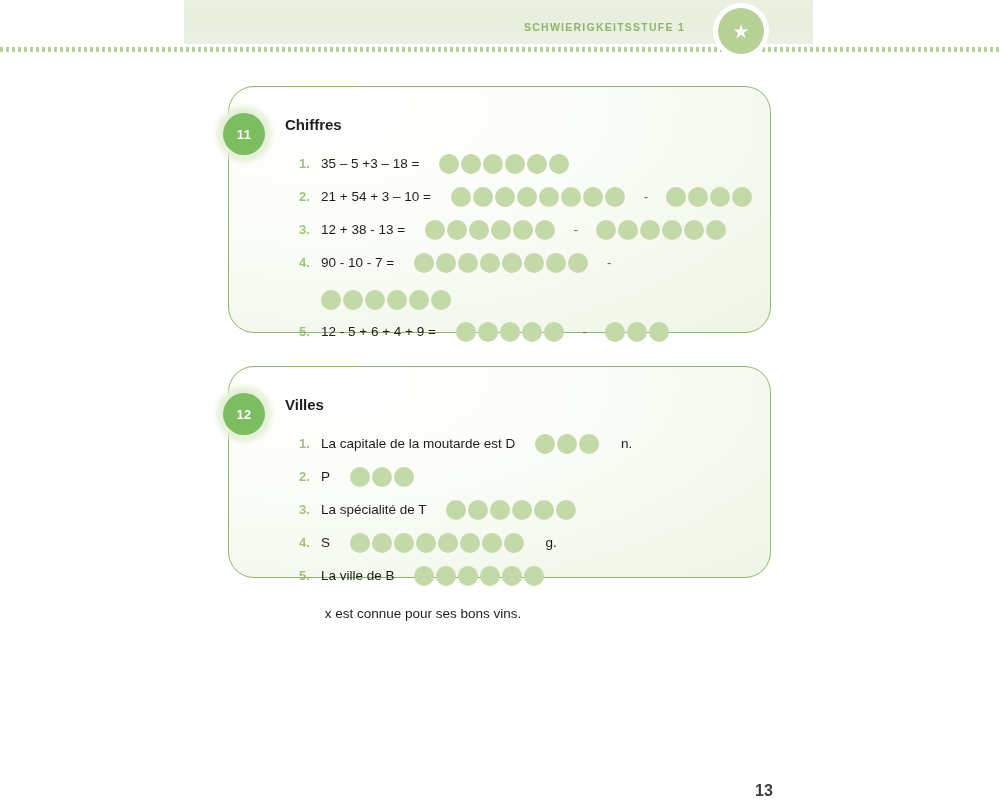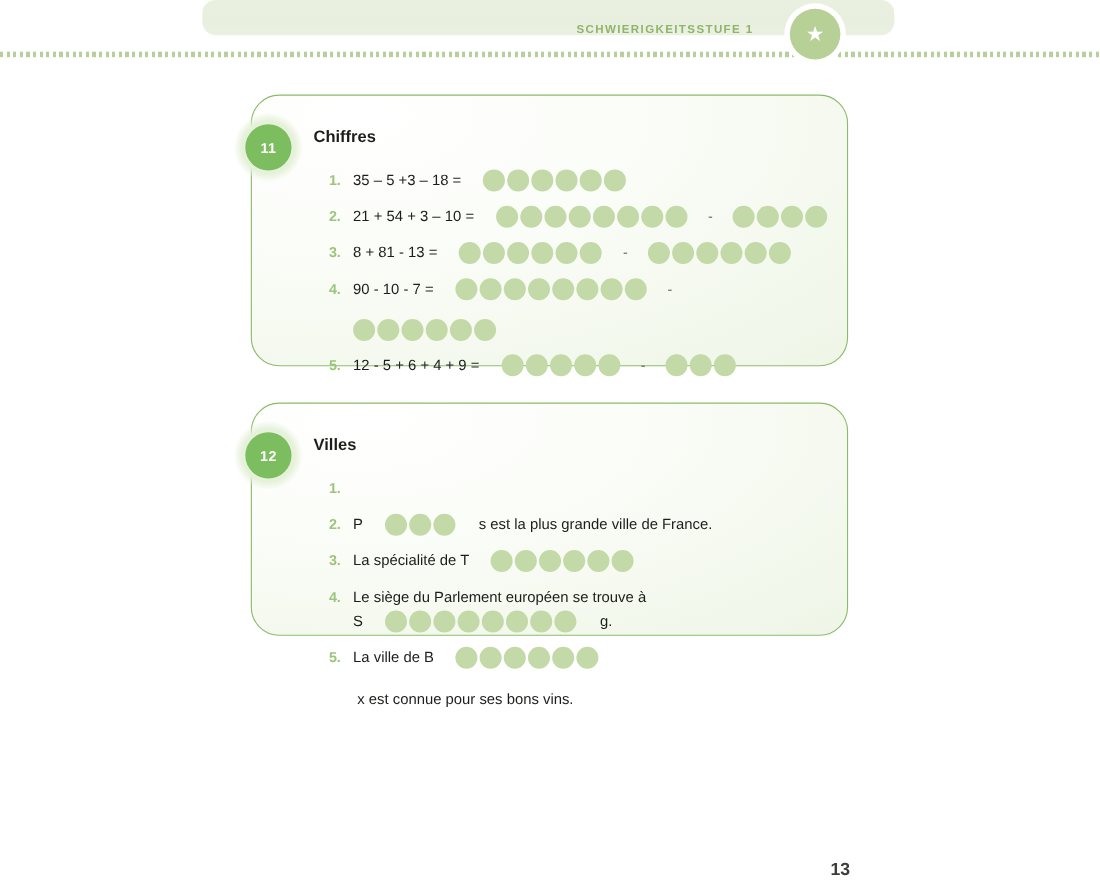--- a/index.html
+++ b/index.html
@@ -14,23 +14,22 @@
     font-family: "Liberation Sans", sans-serif;
     overflow: hidden;
   }
 
   
   .header-band {
     position: absolute;
     left: 184px;
     top: 0;
     width: 629px;
-    height: 32px;
+    height: 44px;
     background: linear-gradient(to bottom, #e9f0e0 0%, #e8efdf 60%, #eaf1e2 100%);
-    border-radius: 12px;
   }
   .header-label {
     position: absolute;
     right: 128px;
     top: 21px;
     font-size: 10.5px;
     font-weight: bold;
     letter-spacing: 1.25px;
     color: #8fb56a;
     white-space: nowrap;
@@ -241,21 +240,21 @@
               <span class="blank-dot"></span>
               <span class="blank-dot"></span>
             </span>
           </div>
         </div>
       </div>
       <div class="row">
         <div class="row-num">3.</div>
         <div class="row-body">
           <div class="seg-line">
-            <span class="txt">8 + 81 - 13 = </span>
+            <span class="txt">12 + 38 - 13 = </span>
             <span class="blanks">
               <span class="blank-dot"></span>
               <span class="blank-dot"></span>
               <span class="blank-dot"></span>
               <span class="blank-dot"></span>
               <span class="blank-dot"></span>
               <span class="blank-dot"></span>
             </span>
             <span class="dash">-</span>
             <span class="blanks">
@@ -321,32 +320,42 @@
 </div>
 
 <div class="card card-12">
   <div class="card-badge">
     <div class="num-disc">12</div>
   </div>
   <div class="card-title">Villes</div>
   <div class="rows">
       <div class="row">
         <div class="row-num">1.</div>
+        <div class="row-body">
+          <div class="seg-line">
+            <span class="txt">La capitale de la moutarde est D </span>
+            <span class="blanks">
+              <span class="blank-dot"></span>
+              <span class="blank-dot"></span>
+              <span class="blank-dot"></span>
+            </span>
+            <span class="txt"> n.</span>
+          </div>
+        </div>
       </div>
       <div class="row">
         <div class="row-num">2.</div>
         <div class="row-body">
           <div class="seg-line">
             <span class="txt">P </span>
             <span class="blanks">
               <span class="blank-dot"></span>
               <span class="blank-dot"></span>
               <span class="blank-dot"></span>
             </span>
-            <span class="txt"> s est la plus grande ville de France.</span>
           </div>
         </div>
       </div>
       <div class="row">
         <div class="row-num">3.</div>
         <div class="row-body">
           <div class="seg-line">
             <span class="txt">La spécialité de T </span>
             <span class="blanks">
               <span class="blank-dot"></span>
@@ -355,23 +364,20 @@
               <span class="blank-dot"></span>
               <span class="blank-dot"></span>
               <span class="blank-dot"></span>
             </span>
           </div>
         </div>
       </div>
       <div class="row">
         <div class="row-num">4.</div>
         <div class="row-body">
-          <div class="seg-line">
-            <span class="txt">Le siège du Parlement européen se trouve à</span>
-          </div>
           <div class="seg-line">
             <span class="txt">S </span>
             <span class="blanks">
               <span class="blank-dot"></span>
               <span class="blank-dot"></span>
               <span class="blank-dot"></span>
               <span class="blank-dot"></span>
               <span class="blank-dot"></span>
               <span class="blank-dot"></span>
               <span class="blank-dot"></span>

